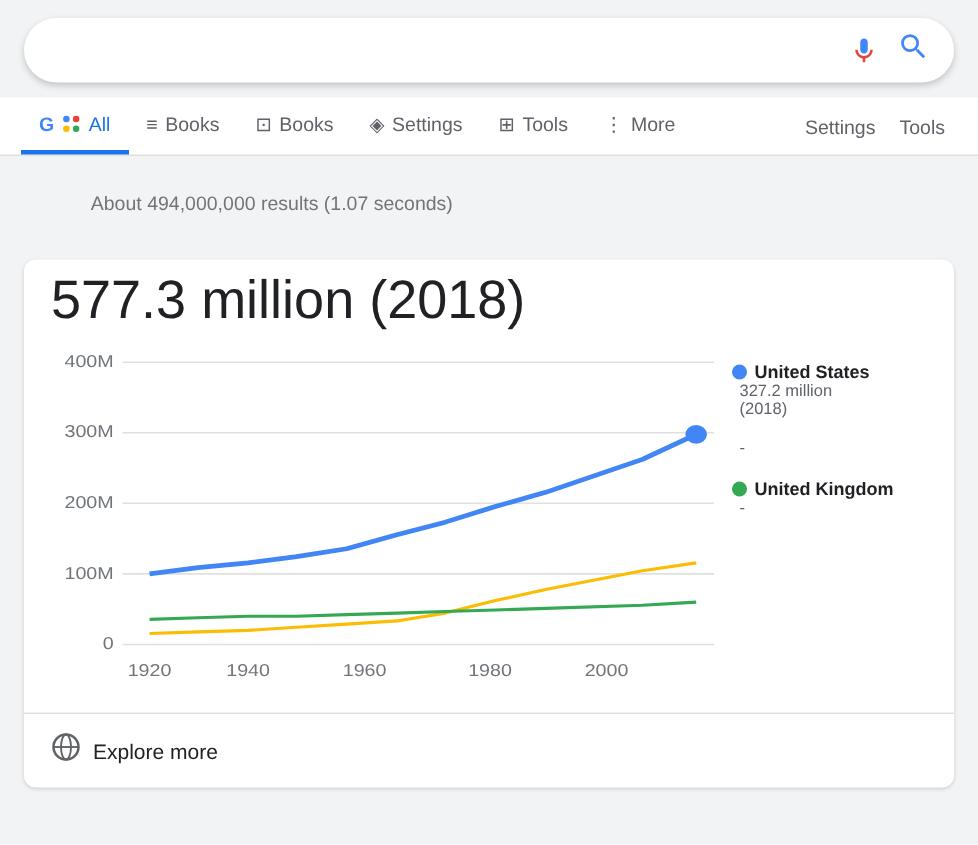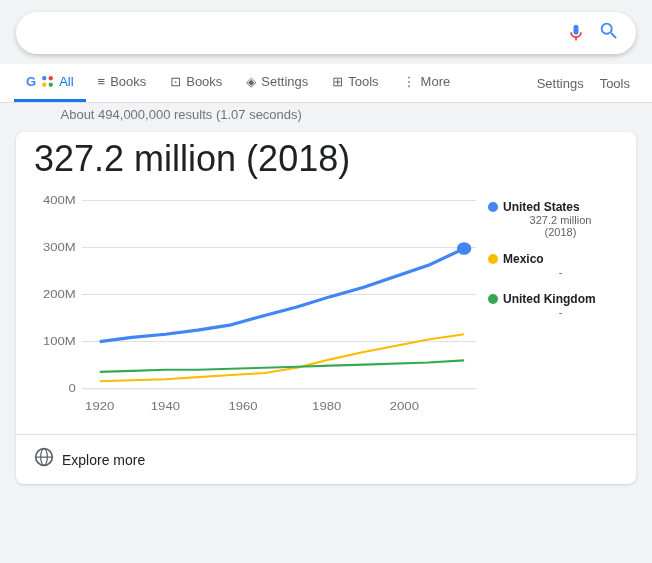--- a/index.html
+++ b/index.html
@@ -66,21 +66,21 @@
     .nav-settings, .nav-tools {
       font-size: 13px;
       color: #5f6368;
       padding: 10px 8px;
       cursor: pointer;
     }
 
     
     .results-info {
       width: 563px;
-      padding: 4px 16px;
+      padding: 24px 16px;
       font-size: 13px;
       color: #70757a;
       background: #f1f3f4;
     }
 
     
     .main-card {
       width: 620px;
       background: #fff;
       border-radius: 8px;
@@ -147,22 +147,21 @@
       font-size: 12px;
     }
     .legend-dot {
       width: 10px;
       height: 10px;
       border-radius: 50%;
     }
     .legend-sub {
       color: #5f6368;
       font-size: 11px;
-      margin-left: 15px;
-      text-align: center;
+      margin-left: 5px;
     }
 
     
     .explore-more {
       border-top: 1px solid #e0e0e0;
       padding: 12px 18px;
       display: flex;
       align-items: center;
       gap: 8px;
       font-size: 14px;
@@ -253,21 +252,21 @@
   <div class="nav-tools">Tools</div>
 </div>
 
 <div class="results-info">
   <span>About 494,000,000 results (1.07 seconds)</span>
 </div>
 
 <div class="main-card">
 
 
-  <div class="pop-headline">327.2 million (2018)</div>
+  <div class="pop-headline">577.3 million (2018)</div>
 
   <div class="chart-container">
     <div class="chart-area">
       <svg class="chart-svg" viewBox="0 0 380 220" preserveAspectRatio="none">
 
         <line x1="40" y1="10" x2="370" y2="10" stroke="#e0e0e0" stroke-width="1"></line>
         <line x1="40" y1="55" x2="370" y2="55" stroke="#e0e0e0" stroke-width="1"></line>
         <line x1="40" y1="100" x2="370" y2="100" stroke="#e0e0e0" stroke-width="1"></line>
         <line x1="40" y1="145" x2="370" y2="145" stroke="#e0e0e0" stroke-width="1"></line>
         <line x1="40" y1="190" x2="370" y2="190" stroke="#e0e0e0" stroke-width="1"></line>
@@ -297,24 +296,20 @@
     <div class="chart-legend">
       <div class="legend-item">
         <div class="legend-label">
           <div class="legend-dot" style="background:#4285f4;"></div>
           <span>United States</span>
         </div>
         <div class="legend-sub">327.2 million<br>(2018)</div>
       </div>
 
       <div class="legend-item">
-        <div class="legend-label">
-          <div class="legend-dot" style="background:#fbbc04;"></div>
-          <span>Mexico</span>
-        </div>
         <div class="legend-sub">-</div>
       </div>
 
       <div class="legend-item">
         <div class="legend-label">
           <div class="legend-dot" style="background:#34a853;"></div>
           <span>United Kingdom</span>
         </div>
         <div class="legend-sub">-</div>
       </div>

